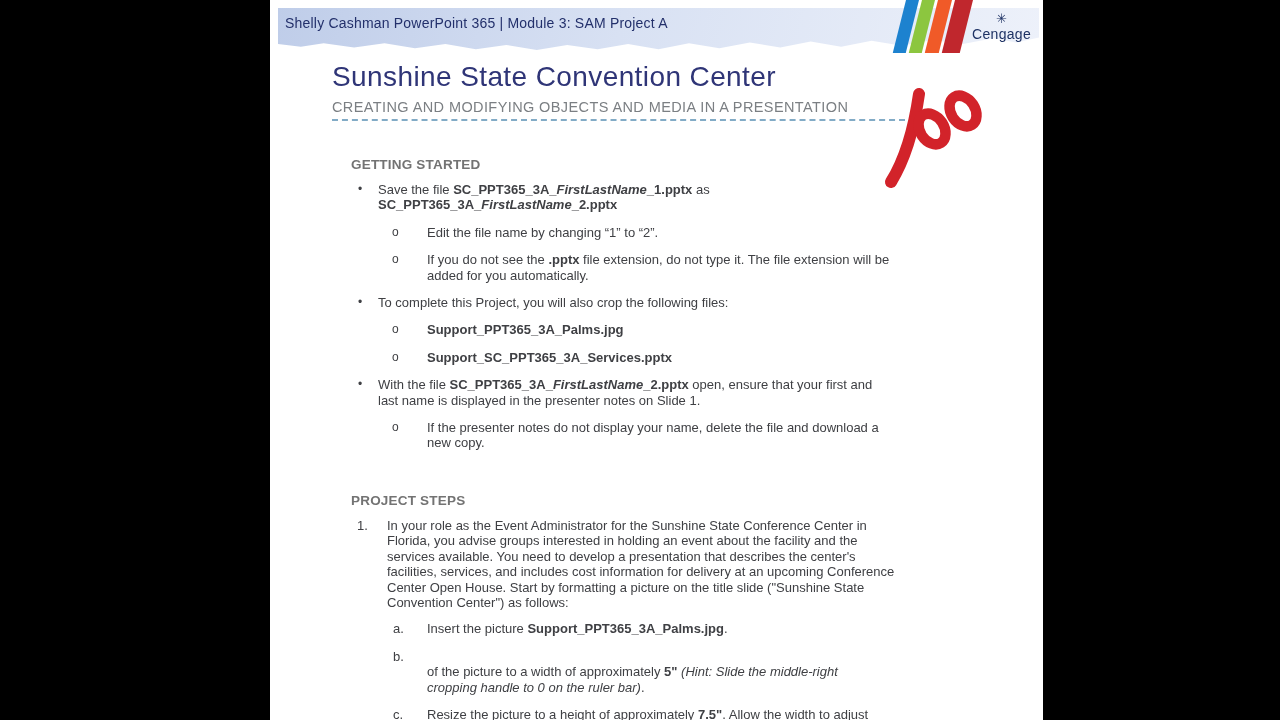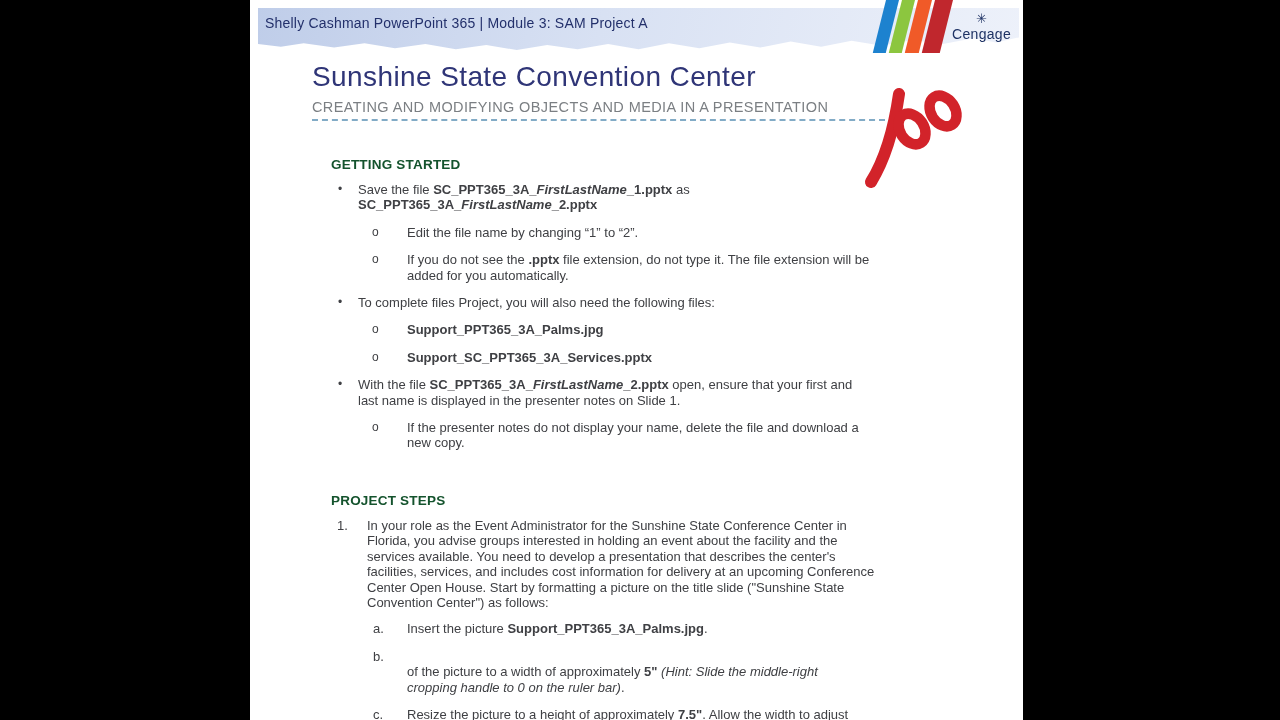--- a/index.html
+++ b/index.html
@@ -2,21 +2,21 @@
 <html><head>
 <meta charset="utf-8">
 <style>
   html,body{margin:0;padding:0;}
   body{
     width:1280px;height:720px;background:#000;overflow:hidden;
     font-family:"Liberation Sans",sans-serif;
   }
   .stage{position:relative;width:1280px;height:720px;background:#000;}
   .page{
-    position:absolute;left:250px;top:0;width:773px;height:720px;
+    position:absolute;left:270px;top:0;width:773px;height:720px;
     background:#fff;overflow:hidden;
   }
   
   .band{
     position:absolute;left:8px;top:8px;width:761px;height:42px;
     background:linear-gradient(105deg,#bfcde9 0%,#d8e1f3 45%,#edf1fa 100%);
     clip-path:polygon(0 0,100% 0,100% 70%,97% 82%,94% 72%,90% 86%,86% 76%,82% 90%,
       78% 78%,74% 92%,70% 80%,66% 94%,62% 82%,58% 96%,54% 84%,50% 98%,46% 86%,
       42% 98%,38% 88%,34% 100%,30% 88%,26% 98%,22% 86%,18% 96%,14% 84%,10% 94%,
       6% 84%,3% 92%,0 86%);
@@ -45,21 +45,21 @@
     line-height:16px;
   }
   .dashline{margin:4px 0 0 62px;width:573px;border-bottom:2px dashed #82abc6;}
   
   .grade{position:absolute;left:605px;top:80px;z-index:3;}
   .grade path,.grade ellipse{stroke:#d2232a;fill:none;stroke-linecap:round;}
   .grade-text-hidden{position:absolute;width:1px;height:1px;overflow:hidden;clip:rect(0 0 0 0);}
   
   .content{margin:0 76px 0 81px;color:#3f4044;}
   .h-sec{
-    margin-top:36px;font-size:13.5px;font-weight:bold;color:#14532d;
+    margin-top:36px;font-size:13.5px;font-weight:bold;color:#737373;
     letter-spacing:.2px;line-height:15px;
   }
   .h-sec.ps{margin-top:42px;}
   .row{position:relative;font-size:13px;line-height:15.4px;margin-top:12px;}
   .row.first{margin-top:10px;}
   .row.mt11{margin-top:11px;}
   .mark{position:absolute;top:0;}
   .b1 .mark{left:7px;font-size:12px;}
   .b1 .txt{margin-left:27px;}
   .b2 .mark{left:41px;font-size:12px;top:0px;}
@@ -118,21 +118,21 @@
         <div class="txt"><span>Edit the file name by changing “1” to “2”.</span></div>
       </div>
 
       <div class="row b2">
         <span class="mark">o</span>
         <div class="txt"><span>If you do not see the </span><span class="bb">.pptx</span><span> file extension, do not type it. The file extension will be</span><br><span>added for you automatically.</span></div>
       </div>
 
       <div class="row b1">
         <span class="mark">•</span>
-        <div class="txt"><span>To complete files Project, you will also need the following files:</span></div>
+        <div class="txt"><span>To complete this Project, you will also crop the following files:</span></div>
       </div>
 
       <div class="row b2">
         <span class="mark">o</span>
         <div class="txt"><span class="bb">Support_PPT365_3A_Palms.jpg</span></div>
       </div>
 
       <div class="row b2">
         <span class="mark">o</span>
         <div class="txt"><span class="bb">Support_SC_PPT365_3A_Services.pptx</span></div>

